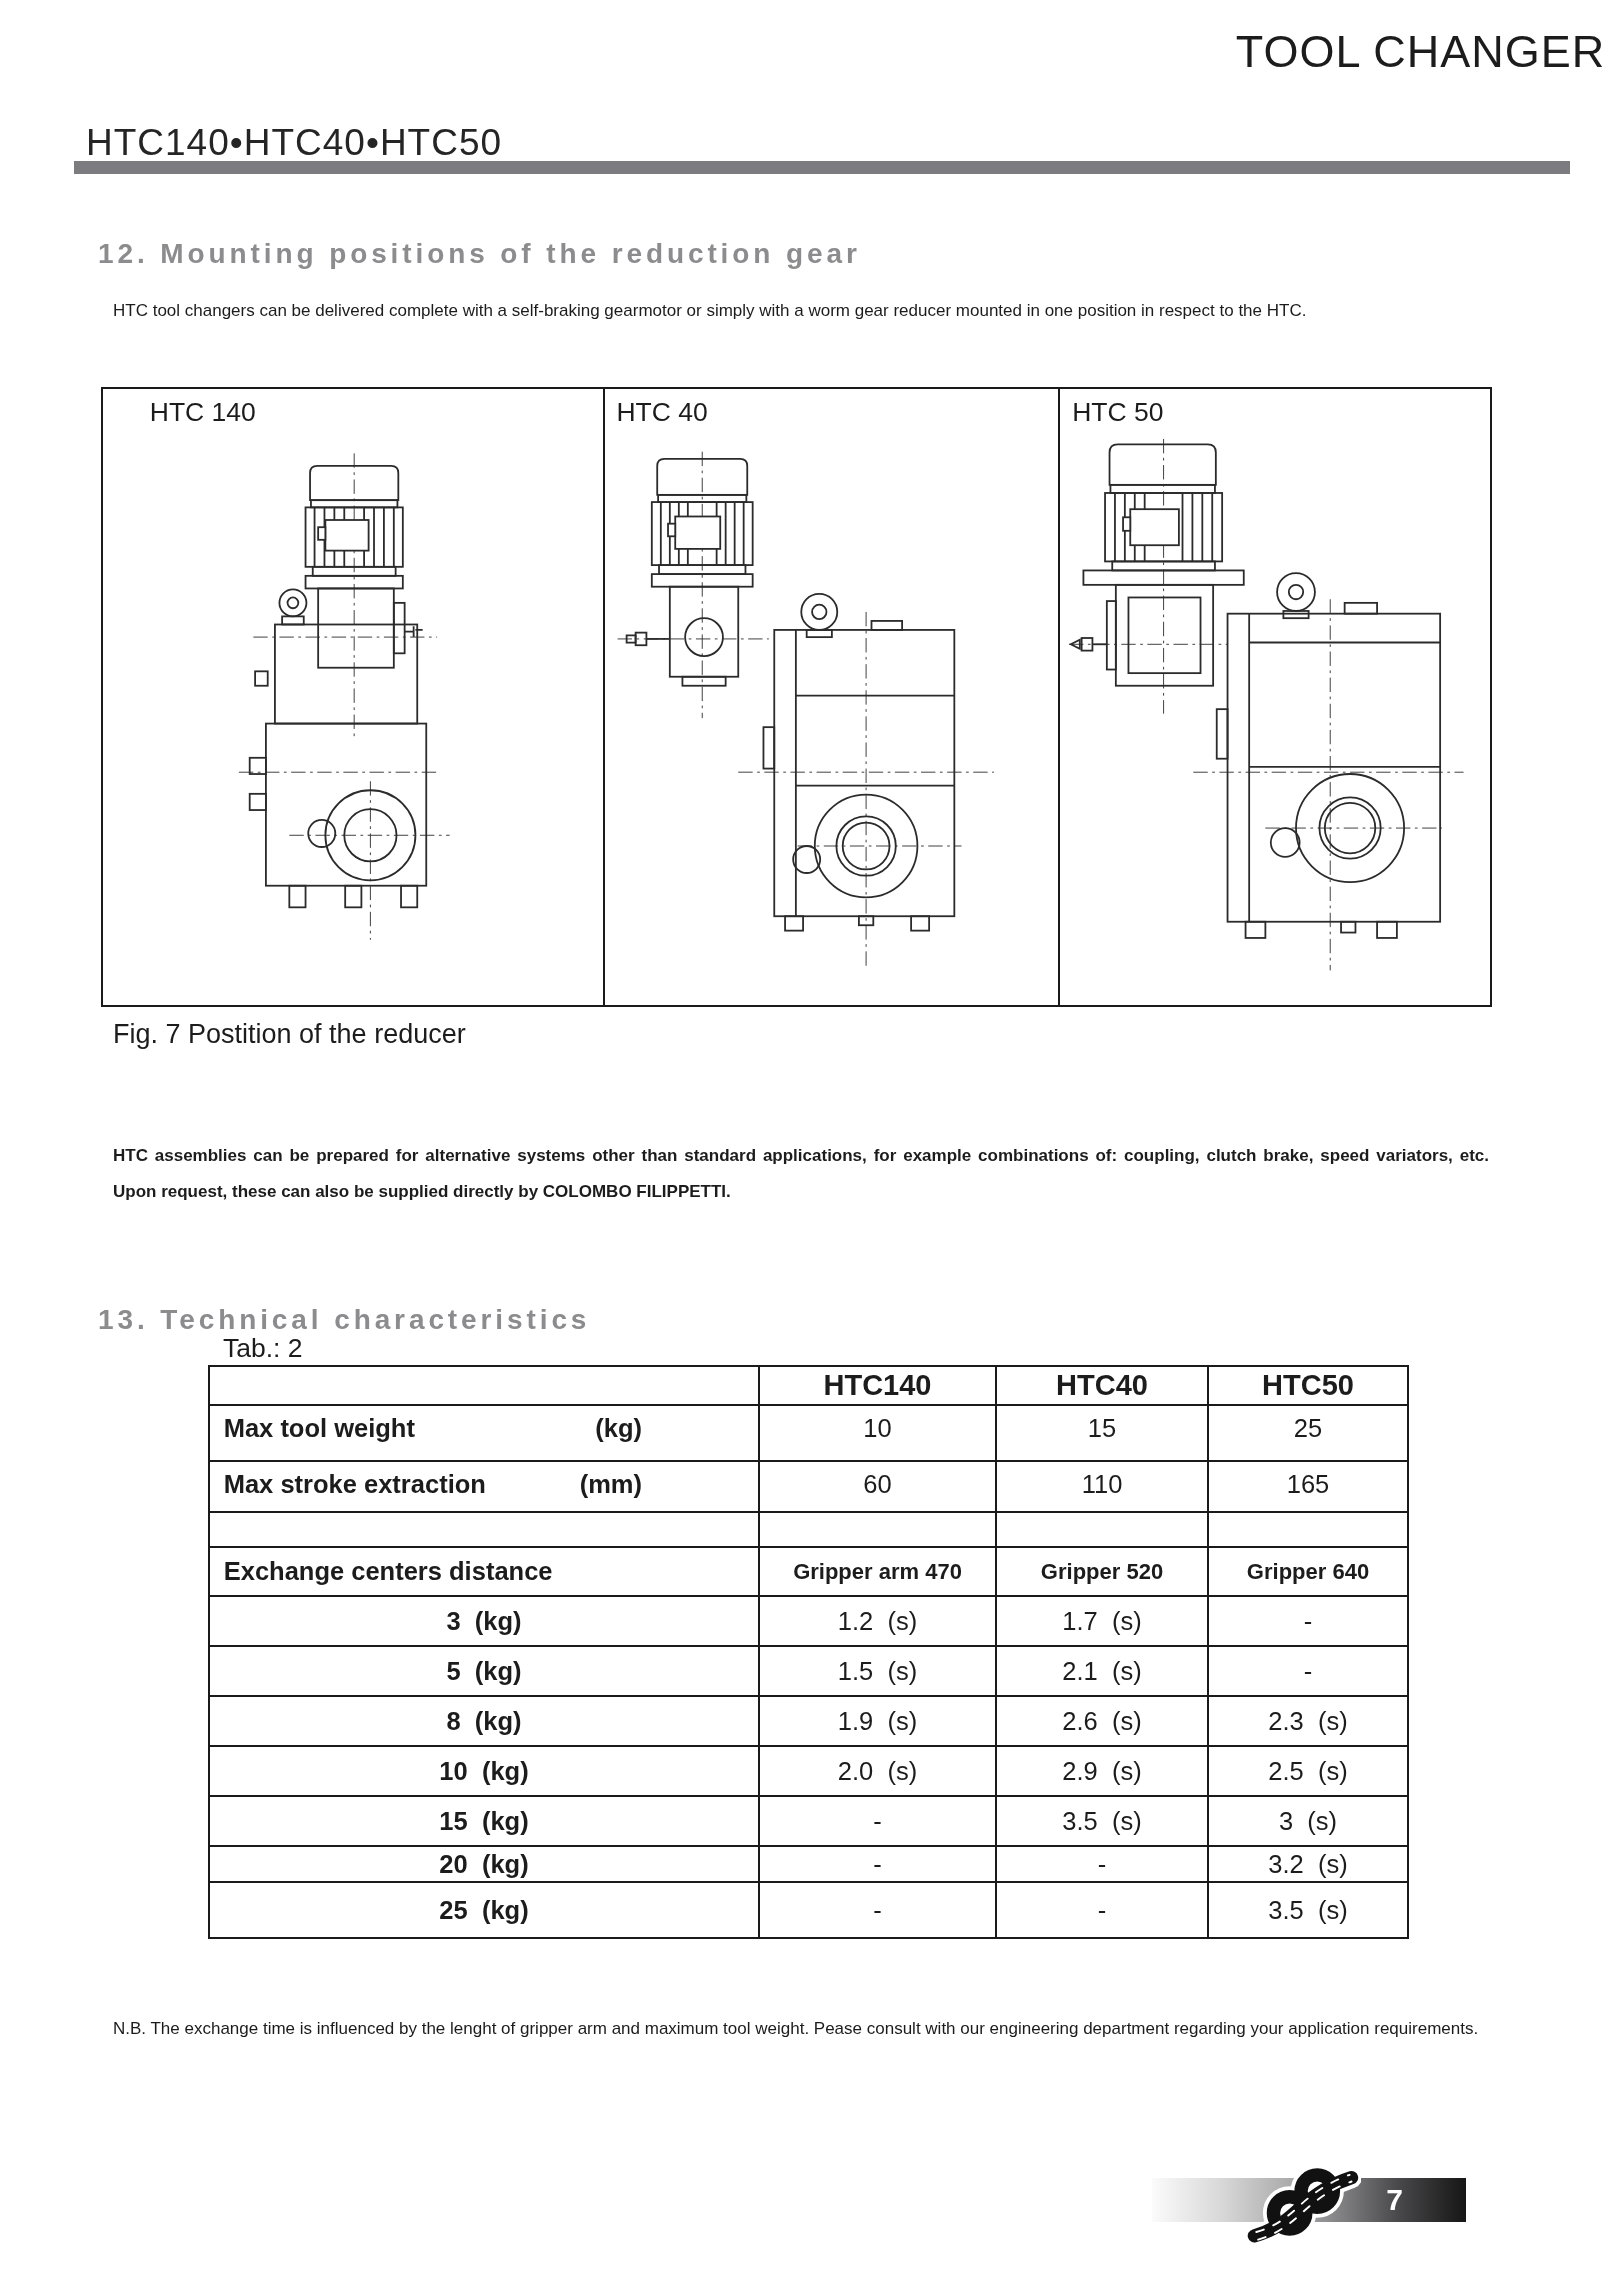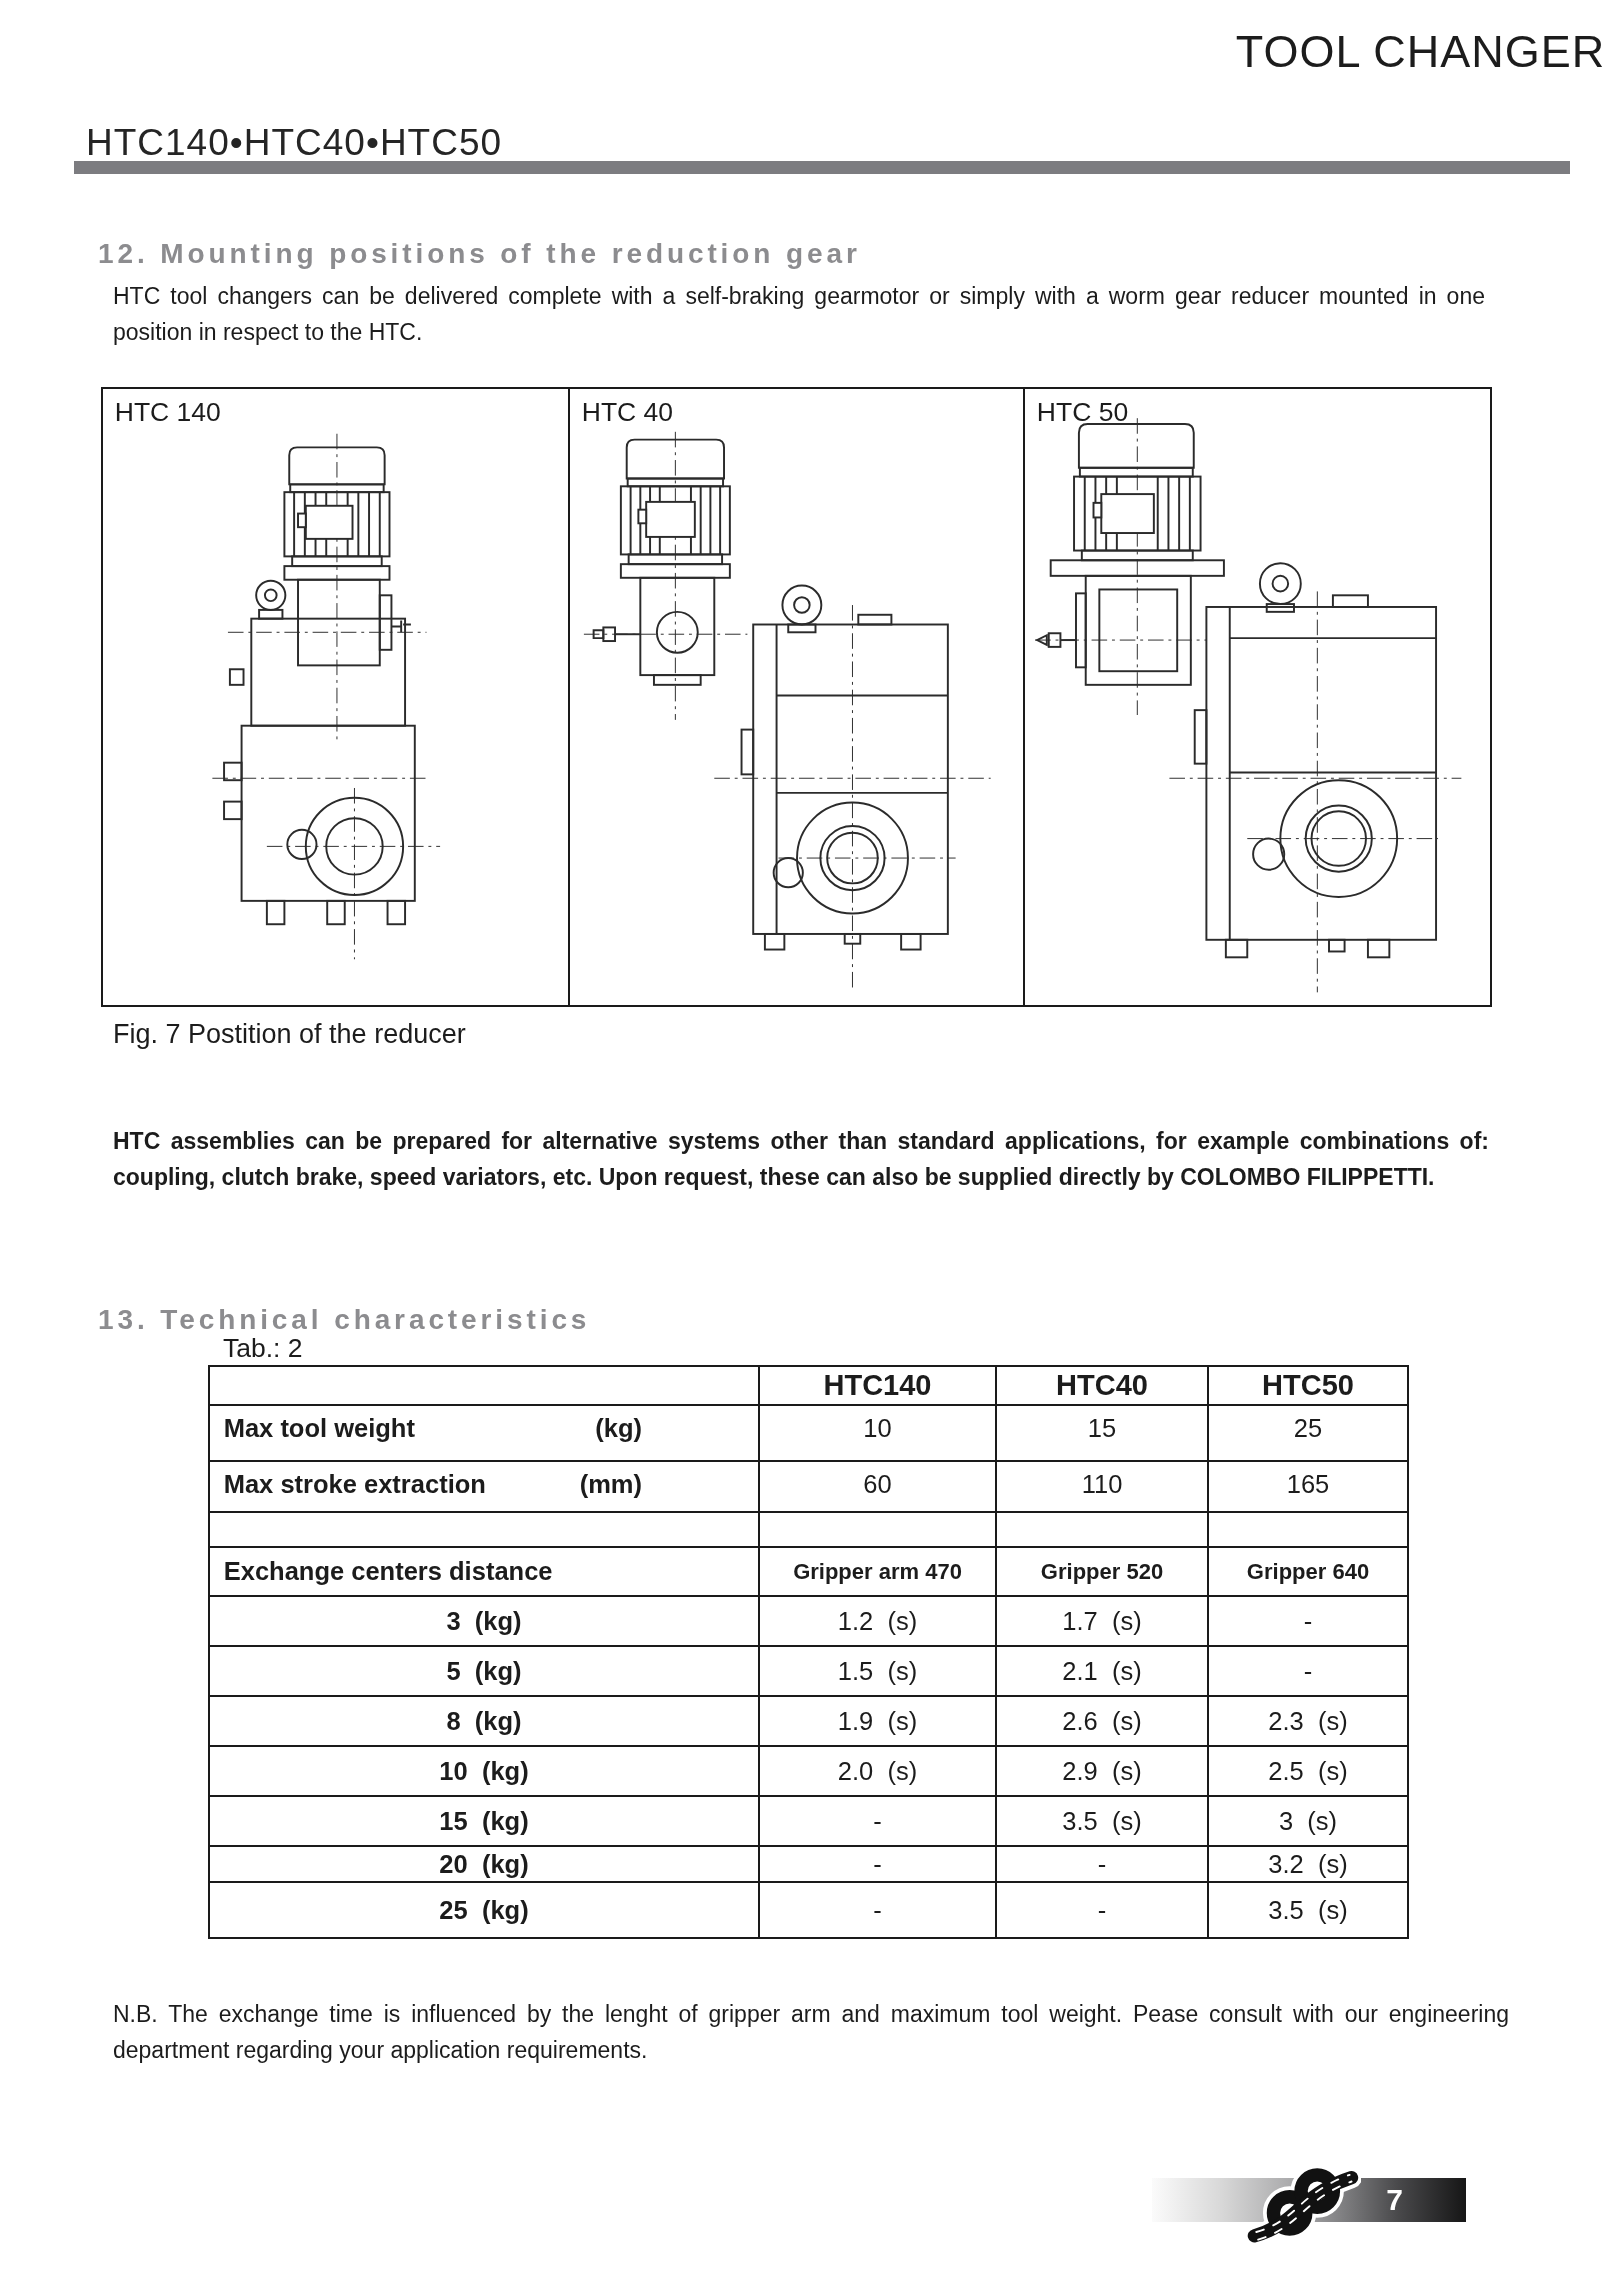--- a/index.html
+++ b/index.html
@@ -9,28 +9,28 @@
   }
   .abs{position:absolute;}
   
   #doc-title{top:25.5px;right:15.7px;font-size:45px;letter-spacing:1px;color:#1c1c1c;}
   #model-line{left:86px;top:122px;font-size:37px;letter-spacing:1px;color:#252525;}
   #header-rule{left:74px;top:161px;width:1496px;height:12.7px;background:#7c7c80;}
   
   .sec-heading{font-size:28px;font-weight:700;letter-spacing:3.9px;color:#8c8c8f;}
   #sec12-heading{left:98px;top:238px;}
   #sec13-heading{left:98px;top:1304px;}
-  .body-text{font-size:23px;line-height:36px;color:#1c1c1c;text-align:justify;}
+  .body-text{font-size:17px;line-height:36px;color:#1c1c1c;text-align:justify;margin-top:15px;}
   #sec12-body{left:113px;top:278px;width:1372px;}
   #assembly-note{left:113px;top:1123px;width:1376px;font-weight:700;}
   #footnote{left:113px;top:1996px;width:1396px;}
   
   #figure-box{left:101px;top:387px;width:1391px;height:620px;border:2.9px solid #1a1a1a;
     box-sizing:border-box;display:flex;}
-  .fig-panel{position:relative;height:100%;}
+  .fig-panel{position:relative;height:100%;margin-left:35px;}
   .fig-panel + .fig-panel{border-left:2.9px solid #1a1a1a;}
   .panel-label{position:absolute;left:11.8px;top:7.8px;font-size:26.5px;color:#1c1c1c;z-index:2;}
   .draw{position:absolute;left:0;top:0;width:100%;height:100%;}
   #fig-caption{left:113px;top:1019px;font-size:27px;}
   
   #tab-label{left:223px;top:1333px;font-size:26.5px;}
   #spec-table{left:208px;top:1365px;width:1199px;border-collapse:collapse;table-layout:fixed;
     border:2.9px solid #1a1a1a;font-size:25.5px;}
   #spec-table td{border:2px solid #1a1a1a;padding:0;overflow:hidden;}
   .col-head{font-weight:700;font-size:29px;text-align:center;vertical-align:middle;margin-left:48px;}

